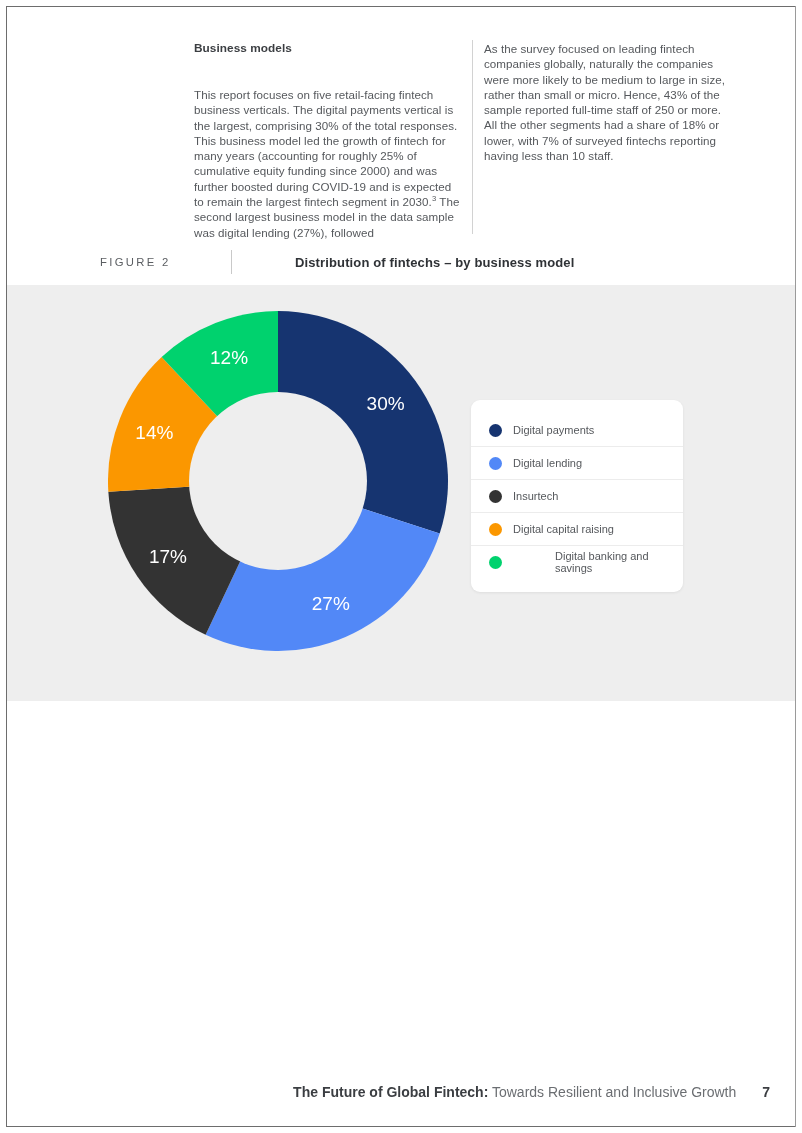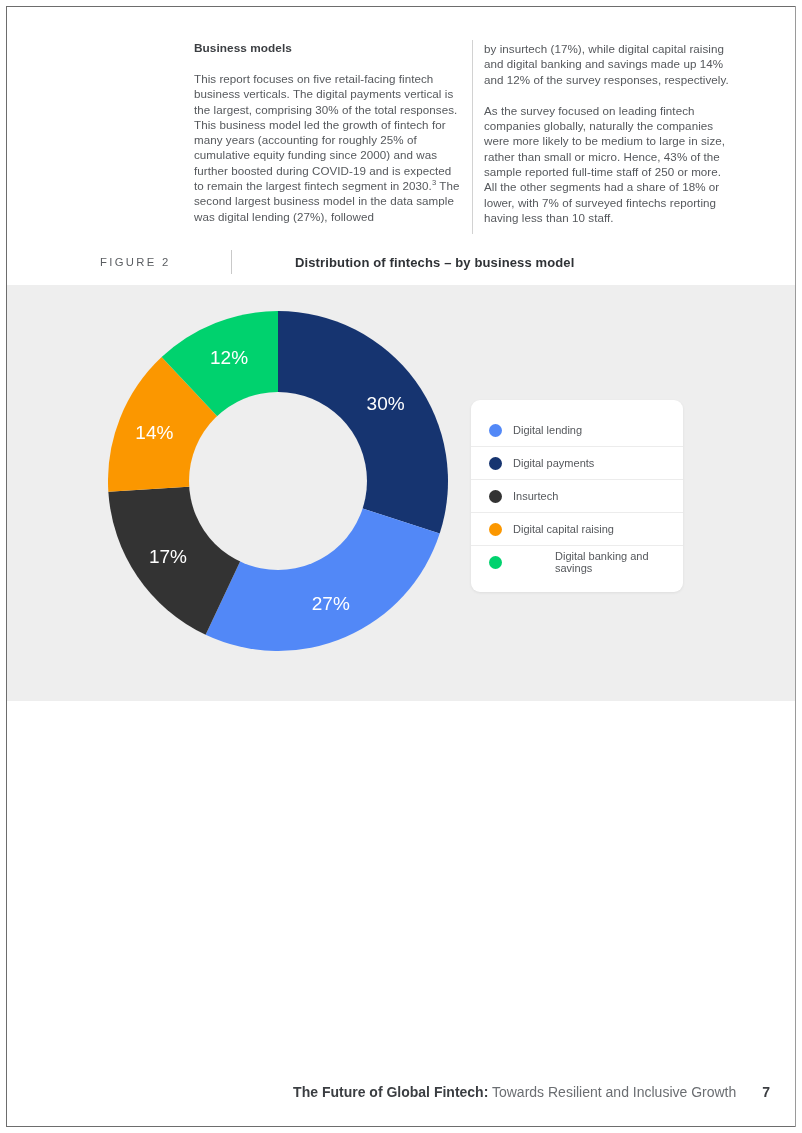--- a/index.html
+++ b/index.html
@@ -67,21 +67,21 @@
     left: 472px;
     top: 40px;
     width: 1px;
     height: 194px;
     background: #d2d2d2;
   }
   .subhead {
     font-weight: bold;
     color: #3b3e42;
     font-size: 11.8px;
-    margin: 0 0 16px 0;
+    margin: 0 0 32px 0;
     line-height: 14px;
   }
   .para {
     margin: 0 0 16px 0;
   }
   .para:last-child { margin-bottom: 16px; }
   sup {
     font-size: 7.6px;
     vertical-align: super;
     line-height: 0;
@@ -205,21 +205,20 @@
   <div class="frame-right"></div>
 
   <div class="col-divider"></div>
 
   <div class="col col-left">
     <div class="subhead">Business models</div>
     <p class="para"><span>This report focuses on five retail-facing fintech business verticals. The digital payments vertical is the largest, comprising 30% of the total responses. This business model led the growth of fintech for many years (accounting for roughly 25% of cumulative equity funding since 2000) and was further boosted during COVID-19 and is expected to remain the largest fintech segment in 2030.</span><sup>3</sup> <span>The second largest business model in the data sample was digital lending (27%), followed</span></p>
   </div>
 
   <div class="col col-right">
-    <p class="para">by insurtech (17%), while digital capital raising and digital banking and savings made up 14% and 12% of the survey responses, respectively.</p>
     <p class="para">As the survey focused on leading fintech companies globally, naturally the companies were more likely to be medium to large in size, rather than small or micro. Hence, 43% of the sample reported full-time staff of 250 or more. All the other segments had a share of 18% or lower, with 7% of surveyed fintechs reporting having less than 10 staff.</p>
   </div>
 
   <div class="fig-caption">
     <div class="fig-label">FIGURE 2</div>
     <div class="fig-rule"></div>
     <div class="fig-title">Distribution of fintechs – by business model</div>
   </div>
 
   <div class="chart-band">
@@ -239,26 +238,26 @@
             <text x="222.82066945442585" y="299.0613652159695" text-anchor="middle" class="slice-label" fill="#ffffff">27%</text>
             <text x="59.99828362148327" y="251.75708925433335" text-anchor="middle" class="slice-label" fill="#ffffff">17%</text>
             <text x="46.339727376862584" y="128.0394344929378" text-anchor="middle" class="slice-label" fill="#ffffff">14%</text>
             <text x="121.03943449293786" y="53.339727376862555" text-anchor="middle" class="slice-label" fill="#ffffff">12%</text>
           </g>
       </svg>
     </div>
 
     <div class="legend">
       <div class="legend-row">
+        <span class="legend-dot" style="background:#163470"></span>
+        <span class="legend-text">Digital payments</span>
+      </div>
+      <div class="legend-row">
         <span class="legend-dot" style="background:#5288f7"></span>
         <span class="legend-text">Digital lending</span>
-      </div>
-      <div class="legend-row">
-        <span class="legend-dot" style="background:#163470"></span>
-        <span class="legend-text">Digital payments</span>
       </div>
       <div class="legend-row">
         <span class="legend-dot" style="background:#333333"></span>
         <span class="legend-text">Insurtech</span>
       </div>
       <div class="legend-row">
         <span class="legend-dot" style="background:#fb9700"></span>
         <span class="legend-text">Digital capital raising</span>
       </div>
       <div class="legend-row">

